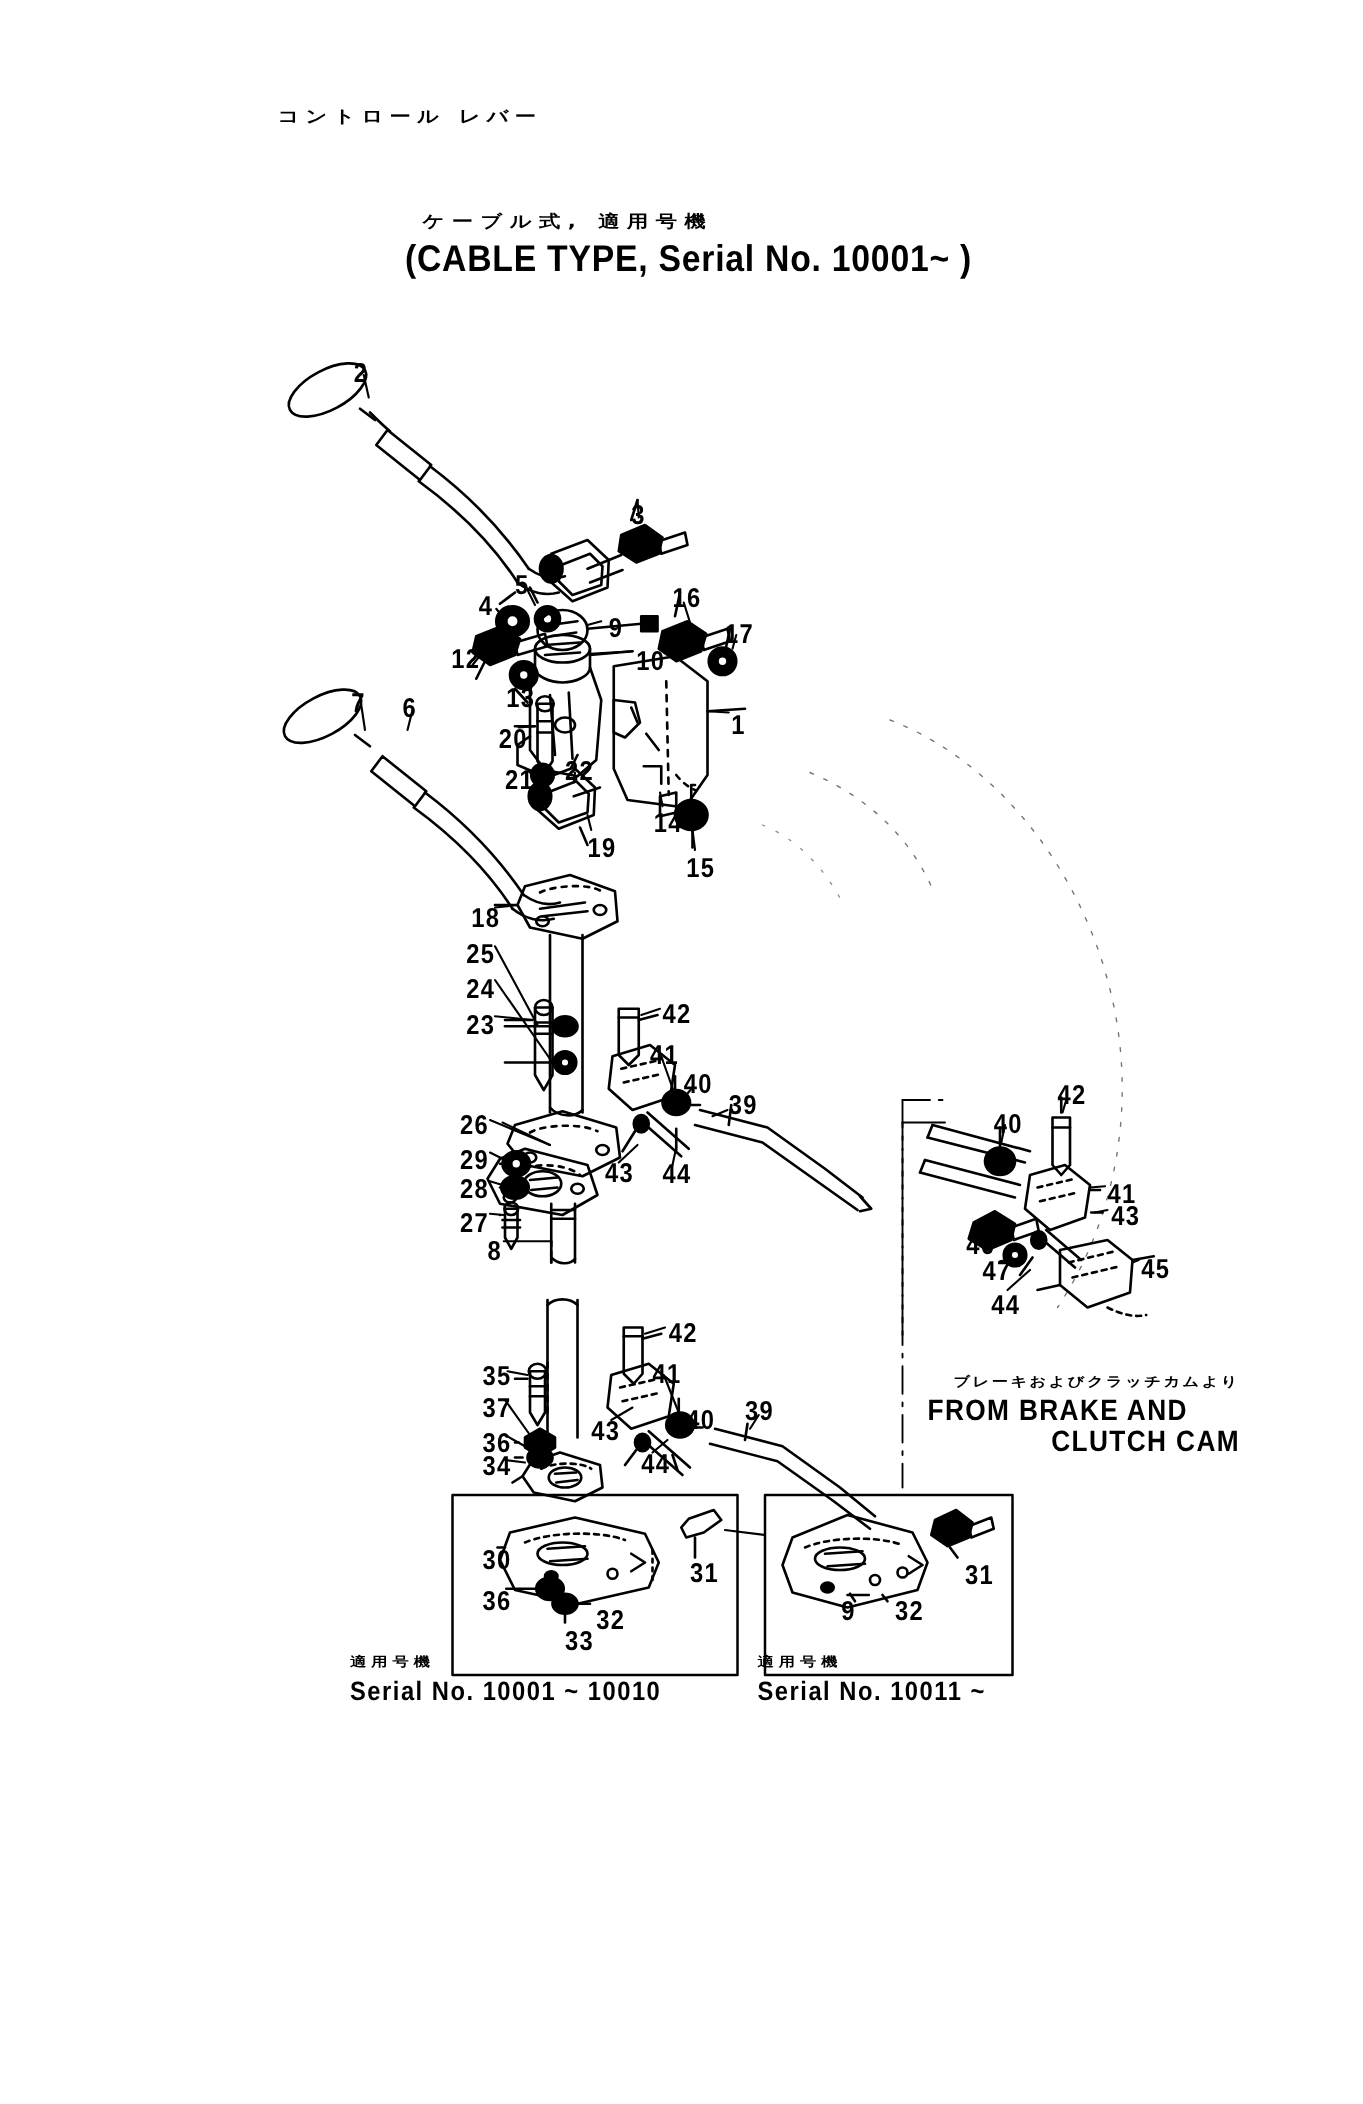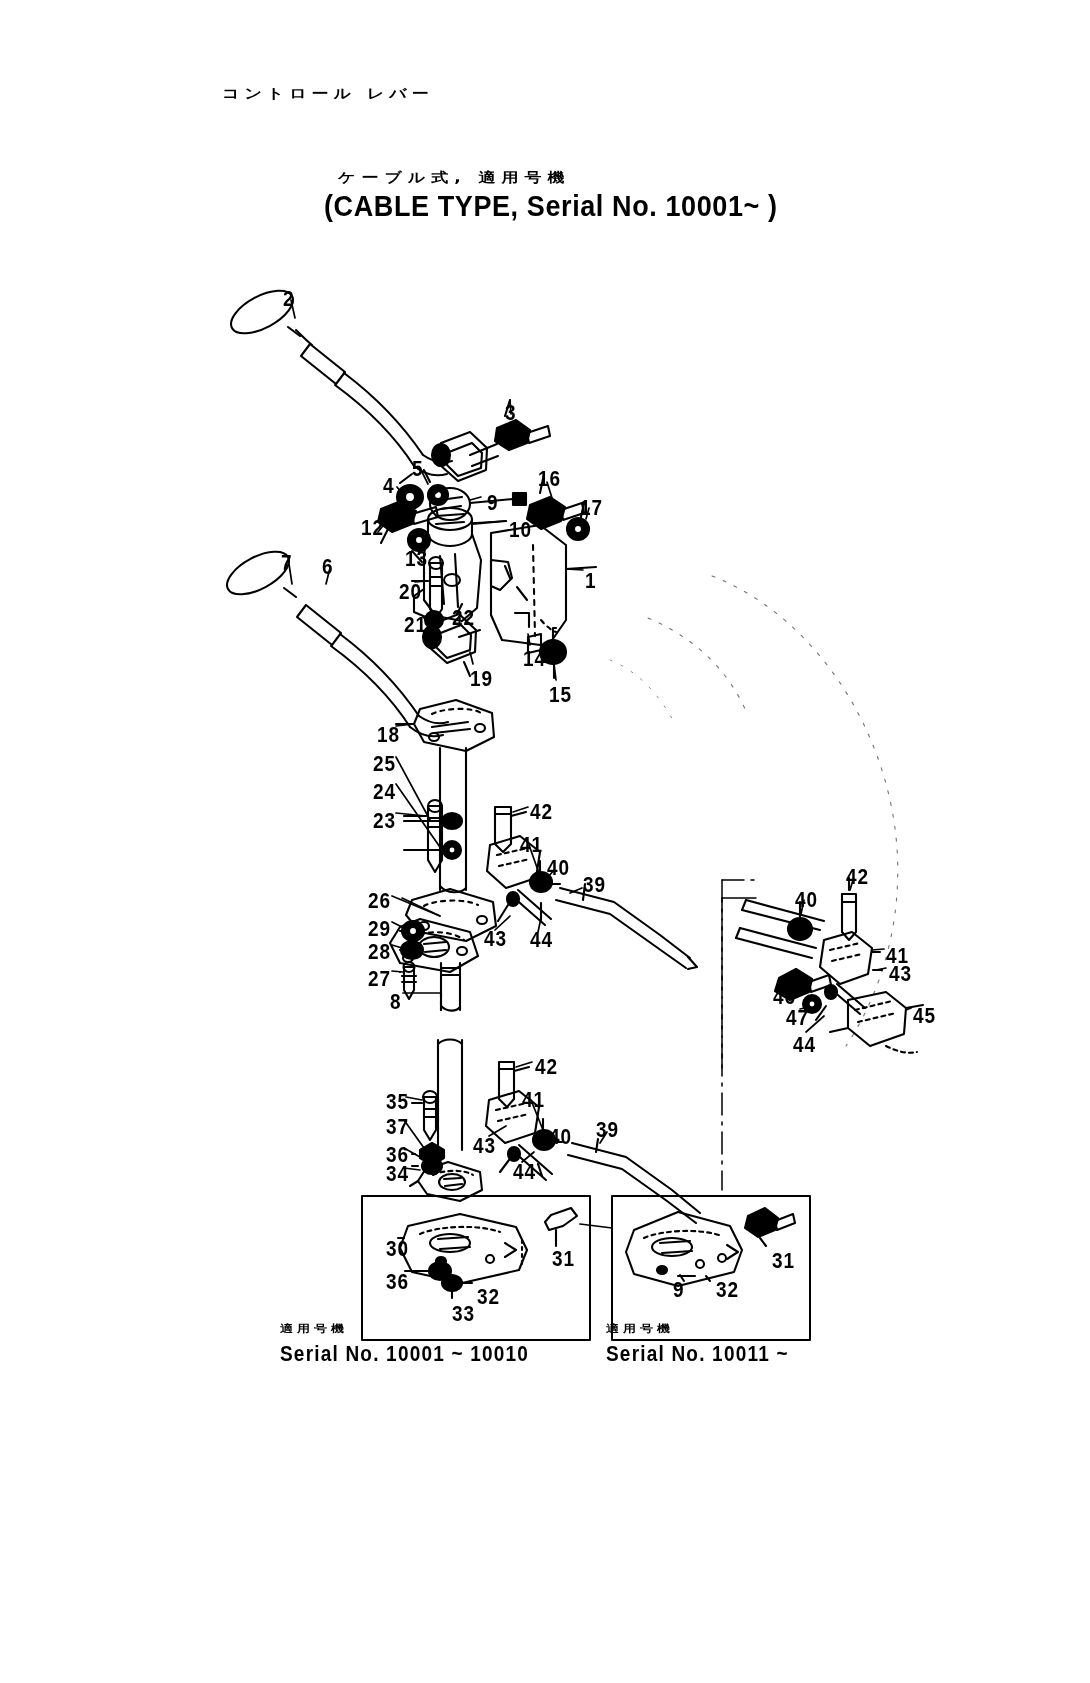--- a/index.html
+++ b/index.html
@@ -653,20 +653,25 @@
       <div class="callout" style="left: 386px; top: 1238px;">30</div>
       <div class="callout" style="left: 386px; top: 1271px;">36</div>
       <div class="callout" style="left: 477px; top: 1286px;">32</div>
       <div class="callout" style="left: 452px; top: 1303px;">33</div>
       <div class="callout" style="left: 552px; top: 1248px;">31</div>
       <div class="callout" style="left: 673px; top: 1279px;">9</div>
       <div class="callout" style="left: 716px; top: 1279px;">32</div>
       <div class="callout" style="left: 772px; top: 1250px;">31</div>
     </div>
 
+  <div class="brake-note">
+    <span class="brake-kana">ブレーキおよびクラッチカムより</span>
+    <span class="brake-l1">FROM BRAKE AND</span>
+    <span class="brake-l2">CLUTCH CAM</span>
+  </div>
 
   <div class="inset-caption" style="left:280px; top:1322px;">
     <span class="inset-kana">適用号機</span>
     <span class="inset-serial">Serial No. 10001 ~ 10010</span>
   </div>
 
   <div class="inset-caption" style="left:606px; top:1322px;">
     <span class="inset-kana">適用号機</span>
     <span class="inset-serial">Serial No. 10011 ~</span>
   </div>

